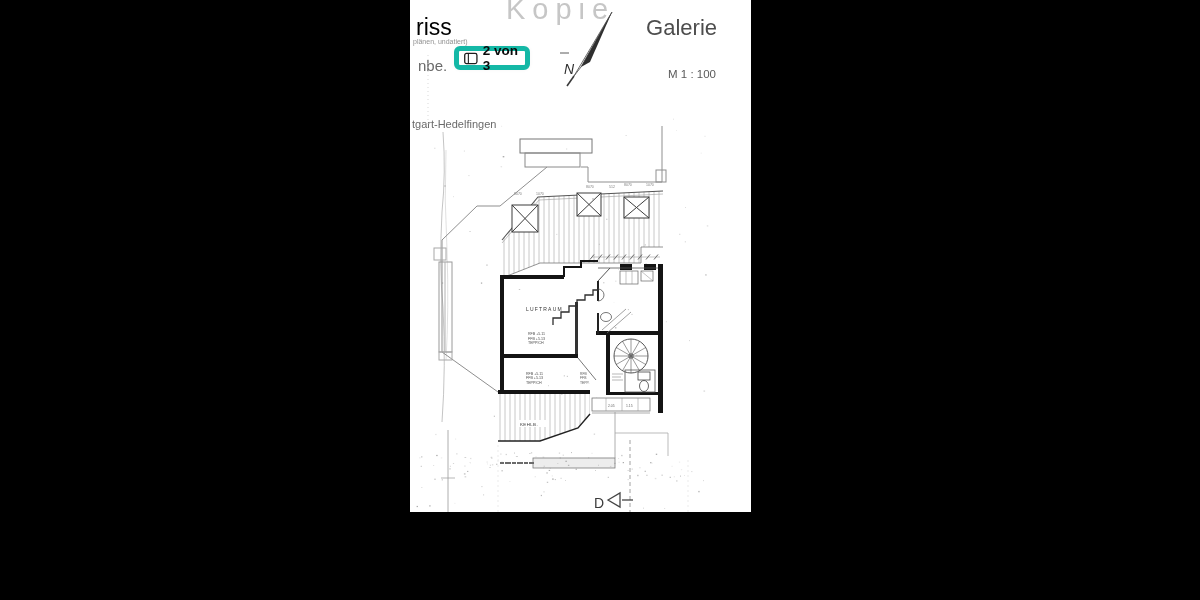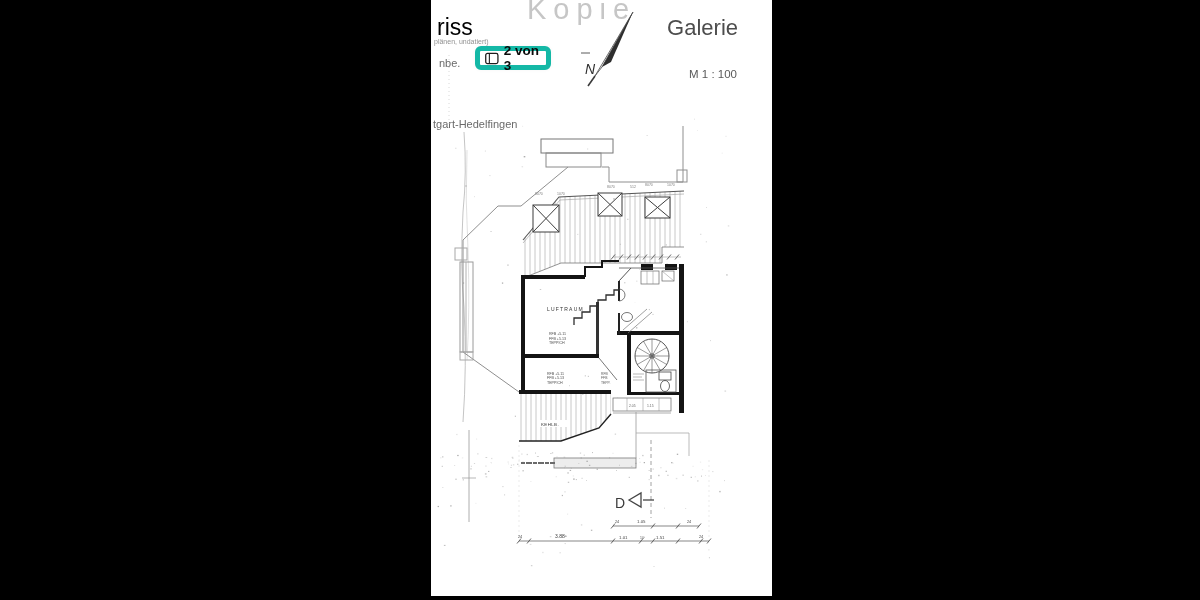--- a/index.html
+++ b/index.html
@@ -1,30 +1,30 @@
 <!DOCTYPE html>
 <html><head>
 <meta charset="utf-8">
 <style>
   html,body{margin:0;padding:0;}
   body{
     width:1200px;height:600px;background:#000;position:relative;overflow:hidden;
     font-family:"Liberation Sans", sans-serif;
   }
   .paper{
-    position:absolute;left:431px;top:0;width:341px;height:596px;
+    position:absolute;left:410px;top:0;width:341px;height:512px;
     background:#ffffff;overflow:hidden;
   }
   .watermark{
     position:absolute;top:-7px;left:96px;font-size:29px;letter-spacing:7px;
     color:#c6c6c6;font-weight:400;
   }
   .h-title-frag{position:absolute;top:14px;left:6px;font-size:23px;color:#000000;text-align:right;}
   .h-subtitle{position:absolute;top:38px;left:3px;font-size:7px;color:#919191;}
-  .h-nbe{position:absolute;top:57px;left:8px;font-size:11px;color:#6a6a6a;}
+  .h-nbe{position:absolute;top:57px;left:8px;font-size:15px;color:#6a6a6a;}
   .pager-box{
     position:absolute;top:46px;left:44px;width:76px;height:24px;background:#fff;
     border:5px solid #14b8a6;border-radius:6px;box-shadow:0 0 4px rgba(0,0,0,0.04);
     display:flex;align-items:center;gap:5px;padding-left:5px;box-sizing:border-box;
   }
   .pager-text{font-size:13.5px;color:#0a0a0a;font-weight:600;}
   .h-location{position:absolute;top:70px;left:2px;font-size:11px;color:#6a6a6a;margin-top:48px;}
   .h-sheet-title{position:absolute;top:15px;right:34px;font-size:22px;color:#4d4d4d;}
   .h-scale{position:absolute;top:68px;right:35px;font-size:11.5px;color:#5a5a5a;text-align:right;}
   .north{position:absolute;left:150px;top:6px;}

